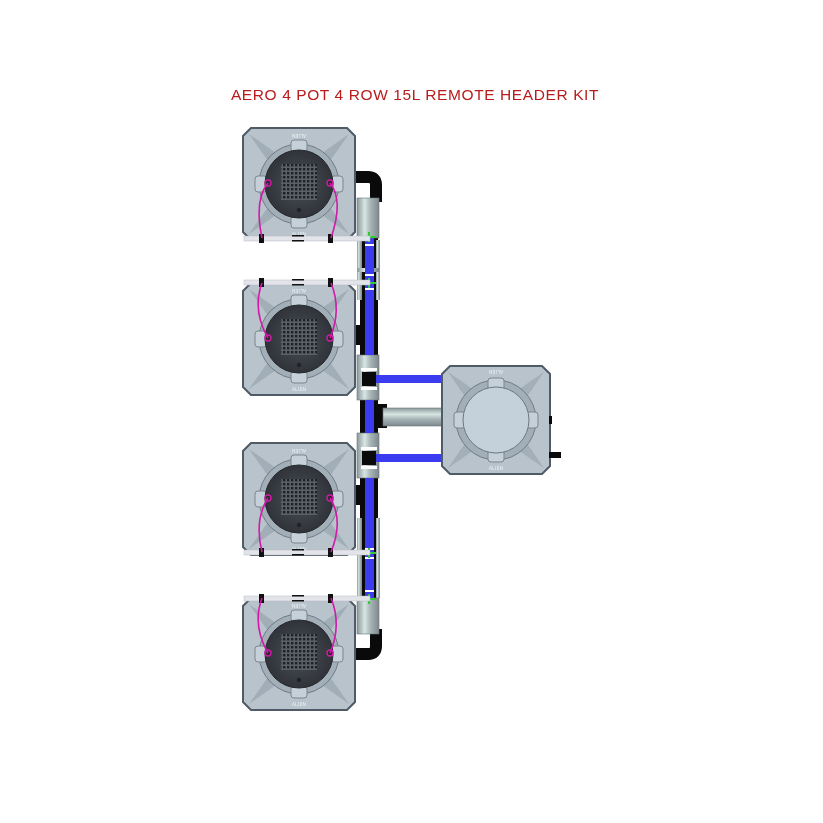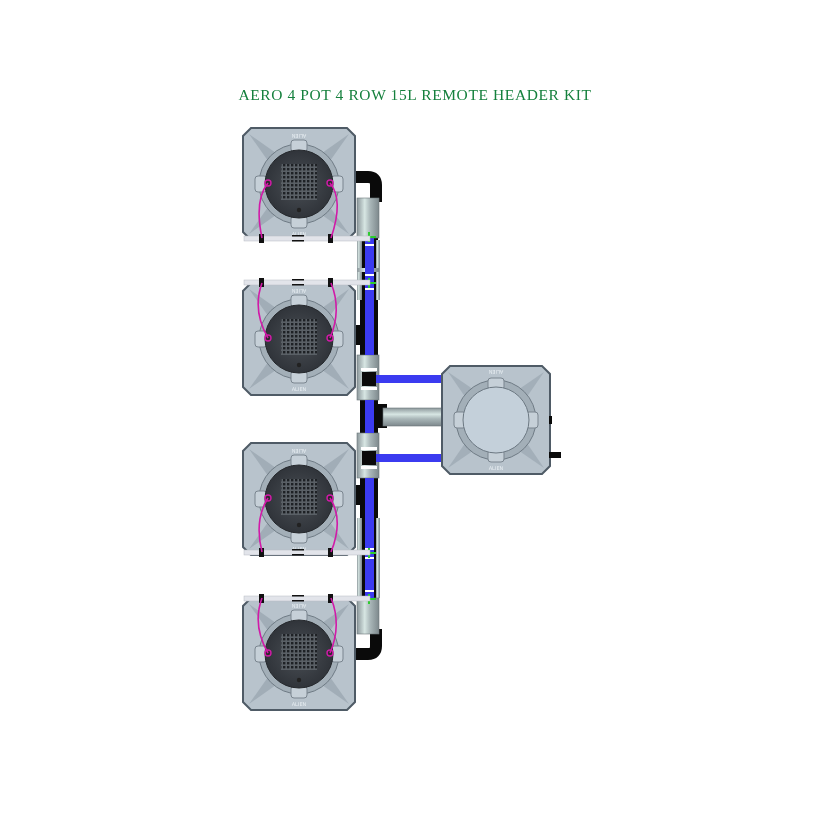--- a/index.html
+++ b/index.html
@@ -1,17 +1,17 @@
 <!DOCTYPE html>
 <html><head>
 <meta charset="utf-8">
 <style>
   html,body{margin:0;padding:0;background:#ffffff;}
   body{width:823px;height:823px;position:relative;overflow:hidden;font-family:"DejaVu Sans",sans-serif;}
-  .title{position:absolute;left:200px;top:86px;width:430px;text-align:center;color:#15803d;font-family:Liberation Serif, serif;font-size:15.5px;letter-spacing:0.6px;white-space:nowrap;}
+  .title{position:absolute;left:200px;top:86px;width:430px;text-align:center;color:#b91c1c;font-family:Liberation Sans, sans-serif;font-size:15.5px;letter-spacing:0.6px;white-space:nowrap;}
   svg{position:absolute;left:0;top:0;}
 </style>
 </head>
 <body>
 
 <div class="title">AERO 4 POT 4 ROW 15L REMOTE HEADER KIT</div>
 
 <svg width="823" height="823" viewBox="0 0 823 823">
   <defs>
     <linearGradient id="pipeG" x1="0" x2="1" y1="0" y2="0">

